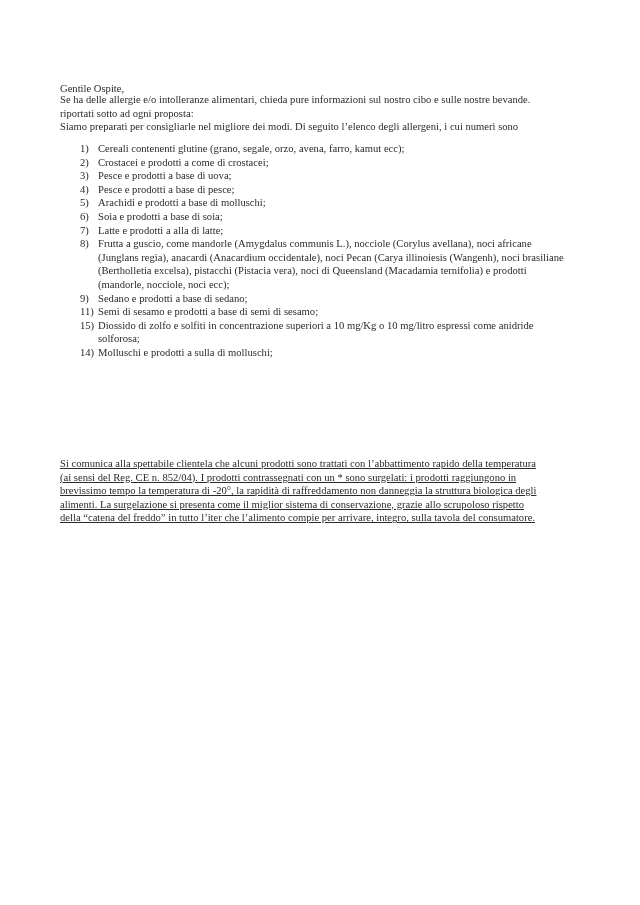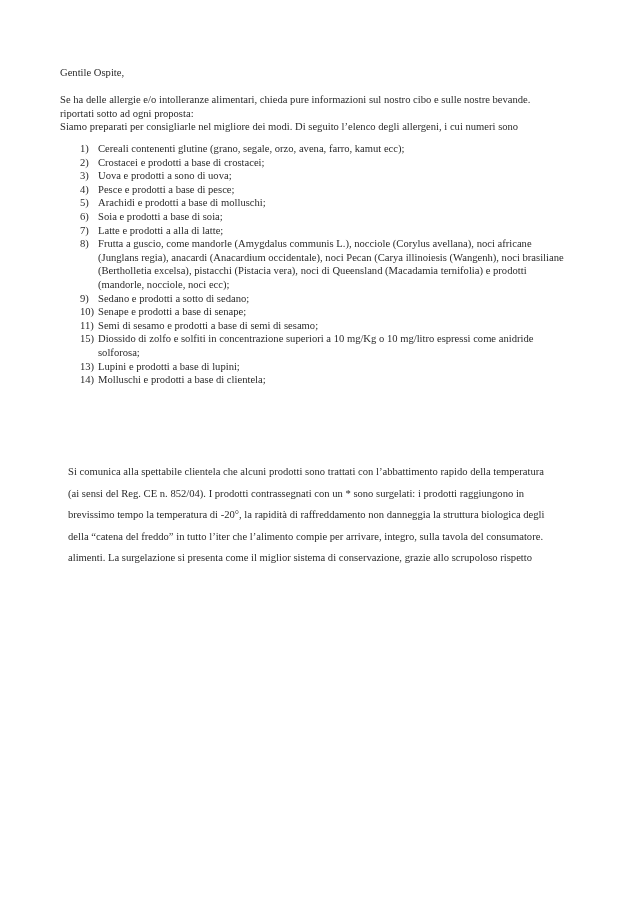--- a/index.html
+++ b/index.html
@@ -1,57 +1,55 @@
 <!DOCTYPE html>
 <html><head>
 <meta charset="utf-8">
 <style>
   html, body { margin: 0; padding: 0; background: #ffffff; }
   body { width: 640px; height: 905px; position: relative; overflow: hidden;
          font-family: "Liberation Serif", "DejaVu Serif", serif; color: #2a2a2a;
          font-size: 10.6px; line-height: 13.6px; }
   .page { position: absolute; left: 60px; top: 0; width: 530px; }
-  .greeting { position: absolute; top: 66px; left: 0; white-space: nowrap; text-align: center; }
+  .greeting { position: absolute; top: 82px; left: 0; white-space: nowrap; text-align: center; }
   .intro { position: absolute; top: 93px; left: 0; width: 530px; }
   .intro p { margin: 0; }
   .list { position: absolute; top: 142px; left: 20px; width: 490px; margin: 0; padding: 0; list-style: none; }
   .list li { position: relative; padding-left: 18px; }
   .list li .num { position: absolute; left: 0; top: 0; }
   .notice { position: absolute; top: 457px; left: 0; width: 530px; }
-  .notice p { margin: 8px; }
+  .notice p { margin: 0; text-decoration: underline; }
 </style>
 </head>
 <body>
 
 <div class="page">
   <div class="greeting">Gentile Ospite,</div>
 
   <div class="intro">
     <p style="white-space:nowrap">Se ha delle allergie e/o intolleranze alimentari, chieda pure informazioni sul nostro cibo e sulle nostre bevande.</p>
     <p style="white-space:nowrap">riportati sotto ad ogni proposta:</p>
     <p style="white-space:nowrap">Siamo preparati per consigliarle nel migliore dei modi. Di seguito l’elenco degli allergeni, i cui numeri sono</p>
   </div>
 
   <ul class="list">
     <li><span class="num">1)</span><span>Cereali contenenti glutine (grano, segale, orzo, avena, farro, kamut ecc);</span></li>
-    <li><span class="num">2)</span><span>Crostacei e prodotti a base di crostacei;</span></li>
-    <li><span class="num">3)</span><span>Uova e prodotti a sono di uova;</span></li>
+    <li><span class="num">2)</span><span>Crostacei e prodotti a come di crostacei;</span></li>
+    <li><span class="num">3)</span><span>Pesce e prodotti a base di uova;</span></li>
     <li><span class="num">4)</span><span>Pesce e prodotti a base di pesce;</span></li>
     <li><span class="num">5)</span><span>Arachidi e prodotti a base di molluschi;</span></li>
     <li><span class="num">6)</span><span>Soia e prodotti a base di soia;</span></li>
     <li><span class="num">7)</span><span>Latte e prodotti a alla di latte;</span></li>
     <li><span class="num">8)</span><span>Frutta a guscio, come mandorle (Amygdalus communis L.), nocciole (Corylus avellana), noci africane (Junglans regia), anacardi (Anacardium occidentale), noci Pecan (Carya illinoiesis (Wangenh), noci brasiliane (Bertholletia excelsa), pistacchi (Pistacia vera), noci di Queensland (Macadamia ternifolia) e prodotti (mandorle, nocciole, noci ecc);</span></li>
-    <li><span class="num">9)</span><span>Sedano e prodotti a sotto di sedano;</span></li>
-    <li><span class="num">10)</span><span>Senape e prodotti a base di senape;</span></li>
+    <li><span class="num">9)</span><span>Sedano e prodotti a base di sedano;</span></li>
     <li><span class="num">11)</span><span>Semi di sesamo e prodotti a base di semi di sesamo;</span></li>
     <li><span class="num">15)</span><span>Diossido di zolfo e solfiti in concentrazione superiori a 10 mg/Kg o 10 mg/litro espressi come anidride solforosa;</span></li>
-    <li><span class="num">13)</span><span>Lupini e prodotti a base di lupini;</span></li>
-    <li><span class="num">14)</span><span>Molluschi e prodotti a base di clientela;</span></li>
+    <li><span class="num">14)</span><span>Molluschi e prodotti a sulla di molluschi;</span></li>
   </ul>
 
   <div class="notice">
     <p style="white-space:nowrap">Si comunica alla spettabile clientela che alcuni prodotti sono trattati con l’abbattimento rapido della temperatura</p>
     <p style="white-space:nowrap">(ai sensi del Reg. CE n. 852/04). I prodotti contrassegnati con un * sono surgelati: i prodotti raggiungono in</p>
     <p style="white-space:nowrap">brevissimo tempo la temperatura di -20°, la rapidità di raffreddamento non danneggia la struttura biologica degli</p>
+    <p style="white-space:nowrap">alimenti. La surgelazione si presenta come il miglior sistema di conservazione, grazie allo scrupoloso rispetto</p>
     <p style="white-space:nowrap">della “catena del freddo” in tutto l’iter che l’alimento compie per arrivare, integro, sulla tavola del consumatore.</p>
-    <p style="white-space:nowrap">alimenti. La surgelazione si presenta come il miglior sistema di conservazione, grazie allo scrupoloso rispetto</p>
   </div>
 </div>
 
 </body></html>

